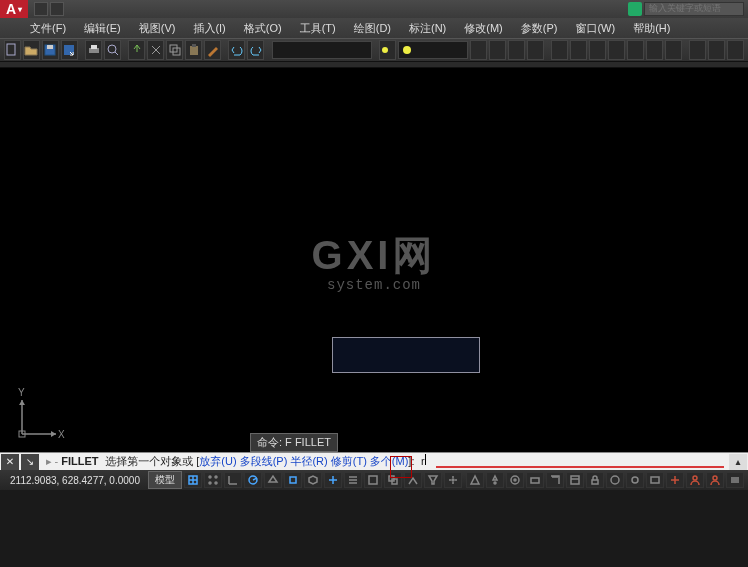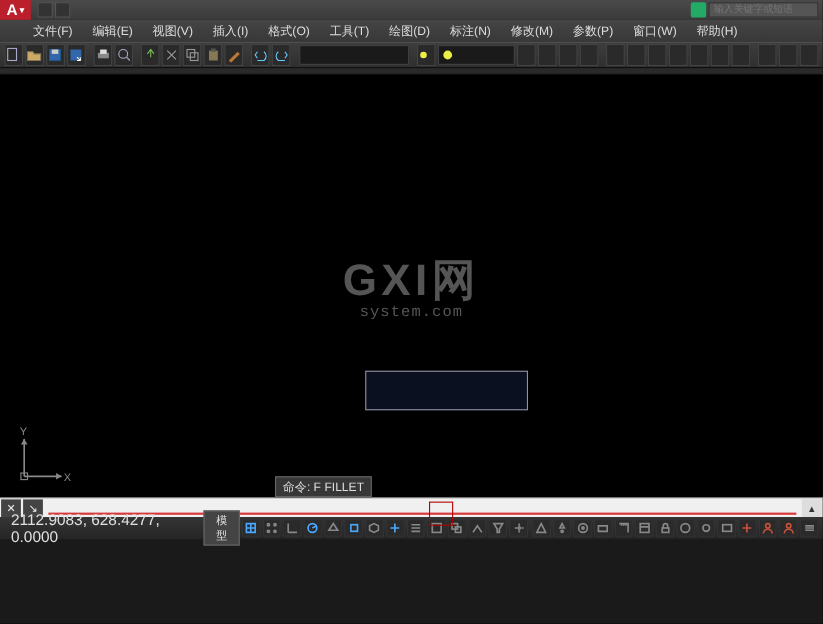--- a/index.html
+++ b/index.html
@@ -37,21 +37,21 @@
 .cmd-history .line { padding: 1px 6px; white-space: nowrap; }
 
 .cmd-bar { height: 18px; background: #f0f0f0; display: flex; align-items: center; border-top: 1px solid #888; }
 .cmd-btn { width: 18px; height: 16px; background: #444; color: #eee; display: flex; align-items: center; justify-content: center; font-size: 10px; margin: 0 1px; }
 .cmd-text { font-family: "SimSun", monospace; font-size: 11px; color: #222; padding: 0 6px; white-space: nowrap; }
 .cmd-text b { font-weight: bold; }
 .cmd-opt { color: #1746c8; }
 .cmd-red { flex: 1; height: 2px; background: #d8393a; margin: 0 4px; align-self: flex-end; margin-bottom: 2px; }
 
 .status-bar { height: 20px; background: linear-gradient(#353535, #252525); display: flex; align-items: center; padding: 0 4px; gap: 2px; }
-.coords { color: #e0e0e0; font-size: 14px; padding: 0 6px; }
+.coords { color: #e0e0e0; font-size: 10px; padding: 0 6px; }
 .model-tab { background: #444; border: 1px solid #666; padding: 1px 6px; color: #e0e0e0; font-size: 10px; text-align: center; }
 .sb-btn { width: 18px; height: 16px; background: #2a2a2a; border: 1px solid #333; display: flex; align-items: center; justify-content: center; }
 .sb-btn svg { width: 12px; height: 12px; }
 .sb-btn.on svg path, .sb-btn.on svg rect, .sb-btn.on svg circle { stroke: #4aa7ff; }
 .sb-btn svg path, .sb-btn svg rect, .sb-btn svg circle, .sb-btn svg line { stroke: #888; fill: none; stroke-width: 1.5; }
 .sb-btn.red svg * { stroke: #c8503a; }
 .sb-spacer { flex: 1; }
 </style>
 </head>
 <body>
@@ -210,20 +210,25 @@
   </div>
 
   <div class="cmd-history">
     <div class="line">命令: F FILLET</div>
   </div>
 </div>
 
 <div class="cmd-bar">
   <div class="cmd-btn">✕</div>
   <div class="cmd-btn">↘</div>
+  <div class="cmd-text">
+    <span style="color:#888">▸&nbsp;-&nbsp;</span><b>FILLET</b>
+    <span>选择第一个对象或 [</span><span id="opts"><span class="cmd-opt">放弃(U)</span> <span class="cmd-opt">多段线(P)</span> <span class="cmd-opt">半径(R)</span> <span class="cmd-opt">修剪(T)</span> <span class="cmd-opt">多个(M)</span></span><span>]:</span>
+    <span>r</span><span style="border-left:1px solid #000;height:11px;display:inline-block"></span>
+  </div>
   <div class="cmd-red"></div>
   <div class="cmd-btn" style="background:#ddd;color:#333">▴</div>
 </div>
 
 <div class="status-bar">
   <span class="coords">2112.9083, 628.4277, 0.0000</span>
   <span class="model-tab">模型</span>
   <div class="sb-btn on">
       <svg viewBox="0 0 12 12">
         <path d="M2 2h8v8H2zM2 6h8M6 2v8"></path>

